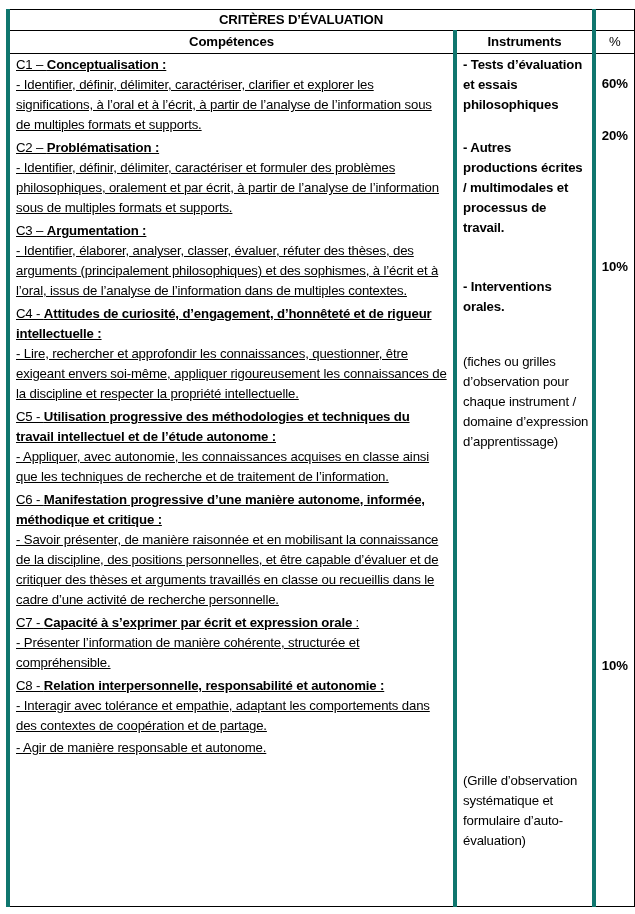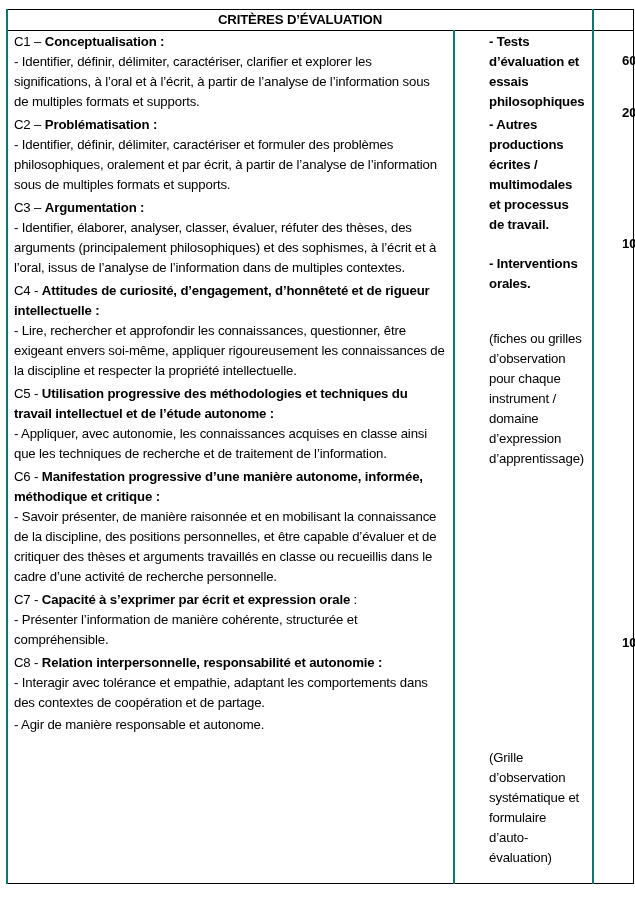--- a/index.html
+++ b/index.html
@@ -1,48 +1,53 @@
 <!DOCTYPE html>
 <html><head>
 <meta charset="utf-8">
 <style>
   html, body { margin: 0; padding: 0; background: #ffffff; }
   body { width: 635px; height: 914px; position: relative; overflow: hidden;
          font-family: "Liberation Sans", sans-serif; color: #000; }
   table.crit { position: absolute; left: 6px; top: 9px; width: 626px;
                border-collapse: collapse; table-layout: fixed;
                font-size: 13.2px; line-height: 20px; letter-spacing: -0.15px; }
-  table.crit td, table.crit th { border-left: 2px solid #0f766e; border-right: 1px solid #000;
+  table.crit td, table.crit th { border-left: 4px solid #0f766e; border-right: 1px solid #000;
                padding: 0 6px; vertical-align: top; }
   col.c1 { width: 447px; } col.c2 { width: 139px; } col.c3 { width: 40px; }
   tr.title td { border-top: 1px solid #000; border-bottom: 1px solid #000; height: 19px;
                 text-align: center; font-weight: bold; padding: 0; }
   tr.head th { border-bottom: 1px solid #000; height: 22px; font-weight: bold; text-align: center;
                vertical-align: middle; padding: 0; }
   tr.body td { border-bottom: 1px solid #000; padding-top: 1px; }
-  .comp { margin-bottom: 3px; }
+  .comp { margin-bottom: 3px; text-decoration: underline; }
   .comp .ttl b { font-weight: bold; }
   .pct { text-align: center; font-weight: bold; padding: 0 !important; }
   .inst-b { font-weight: bold; }
-  .pos { position: absolute; margin-left: 28px; }
+  .pos { position: absolute; }
   .cellwrap { position: relative; height: 851px; }
 </style>
 </head>
 <body>
 
 <table class="crit">
   <colgroup>
       <col class="c1">
       <col class="c2">
       <col class="c3">
     </colgroup>
   <tbody>
       <tr class="title">
     <td colspan="2">CRITÈRES D’ÉVALUATION</td>
     <td></td>
+  </tr>
+  <tr class="head">
+    <th>Compétences</th>
+    <th>Instruments</th>
+    <th style="font-weight:normal">%</th>
   </tr>
   <tr class="body">
     <td style="height:851px">
       <div class="comp">
         <div class="ttl"><span>C1 – </span><b>Conceptualisation :</b></div>
         <div>- Identifier, définir, délimiter, caractériser, clarifier et explorer les significations, à l’oral et à l’écrit, à partir de l’analyse de l’information sous de multiples formats et supports.</div>
       </div>
       <div class="comp">
         <div class="ttl"><span>C2 – </span><b>Problématisation :</b></div>
         <div>- Identifier, définir, délimiter, caractériser et formuler des problèmes philosophiques, oralement et par écrit, à partir de l’analyse de l’information sous de multiples formats et supports.</div>

